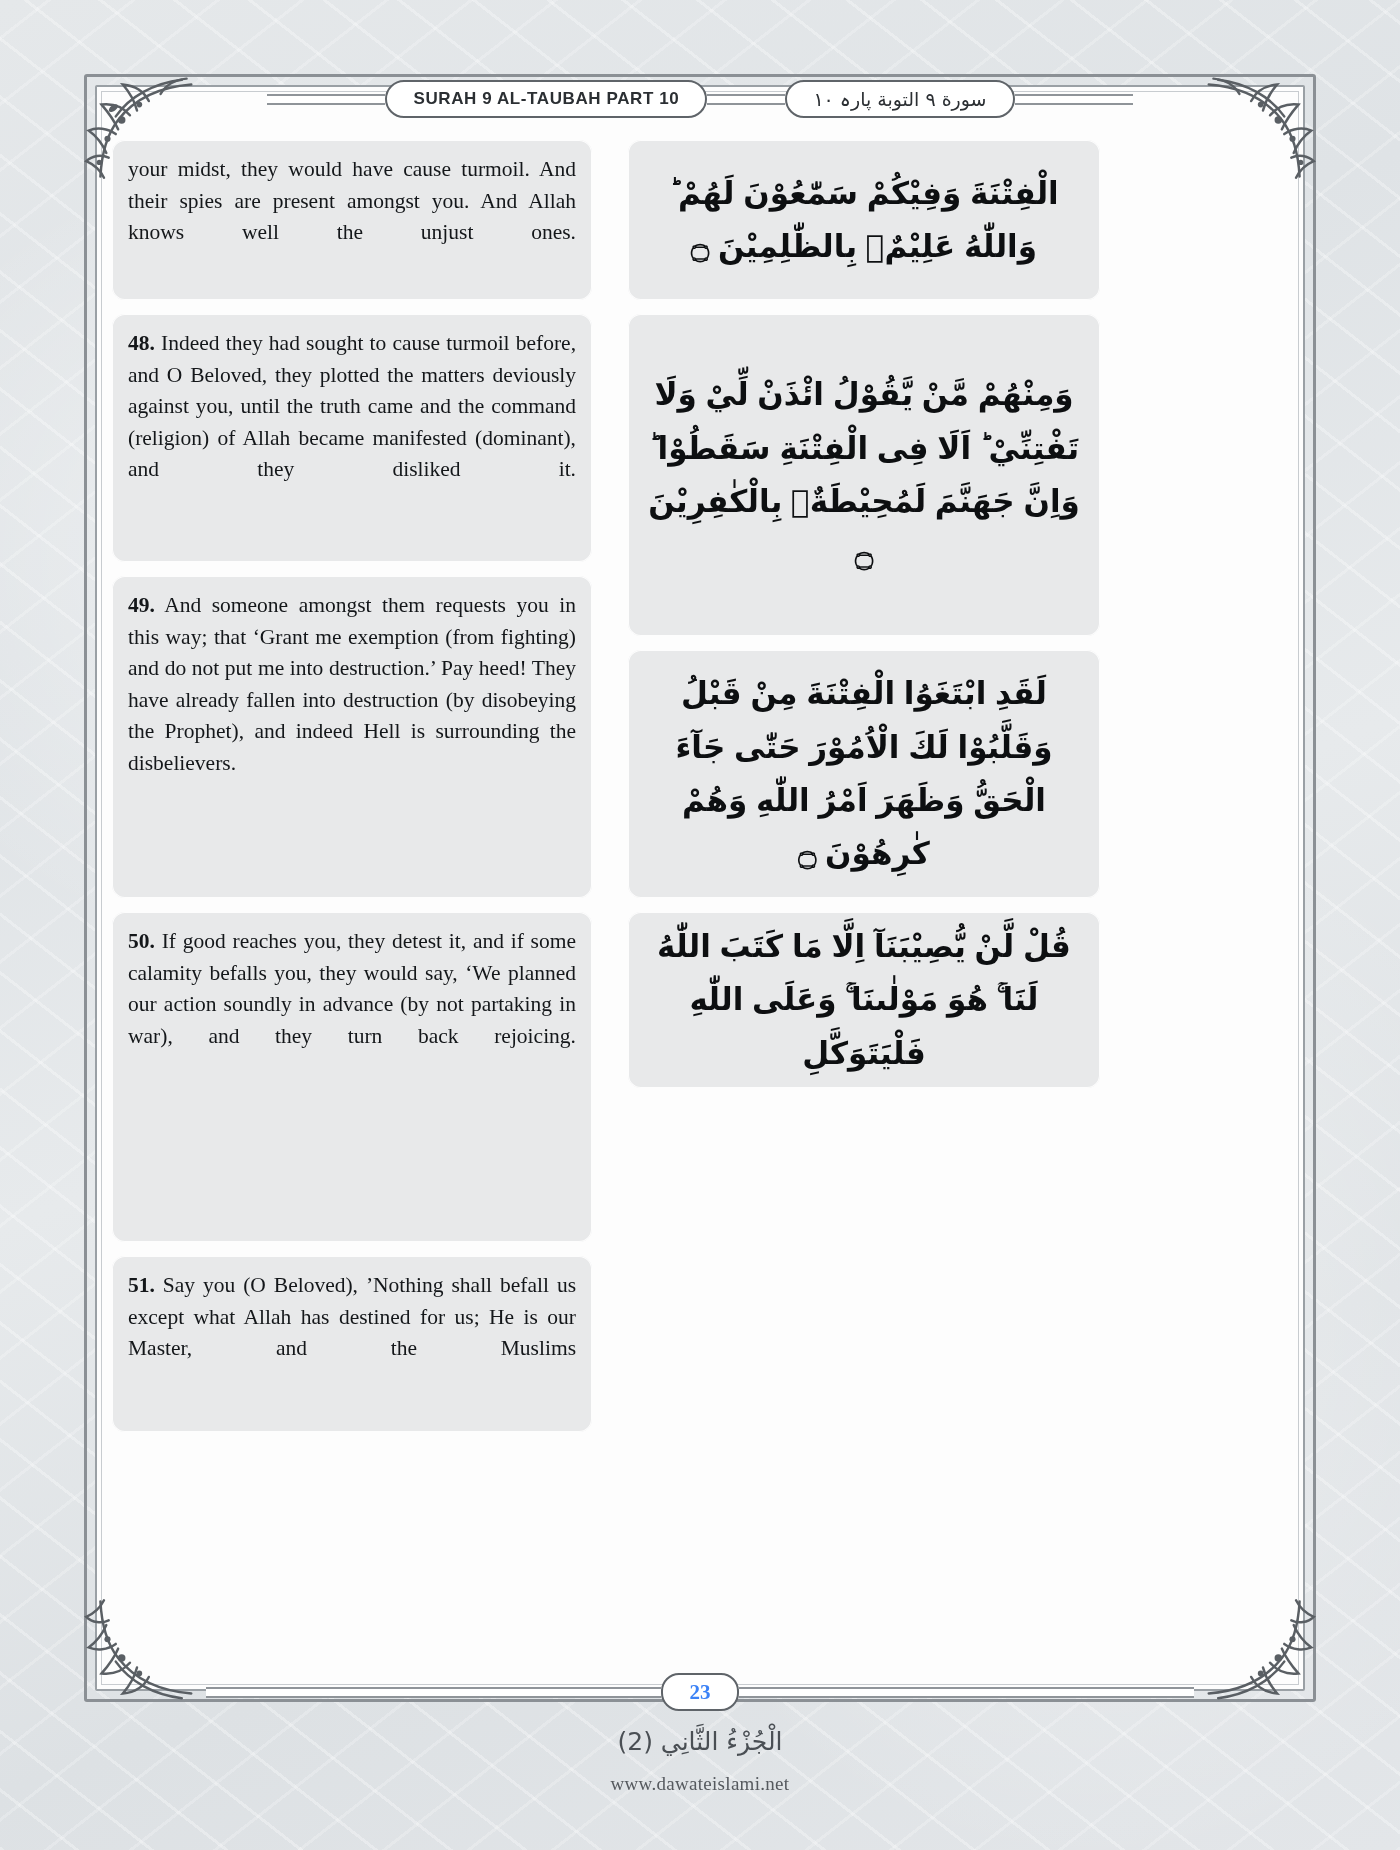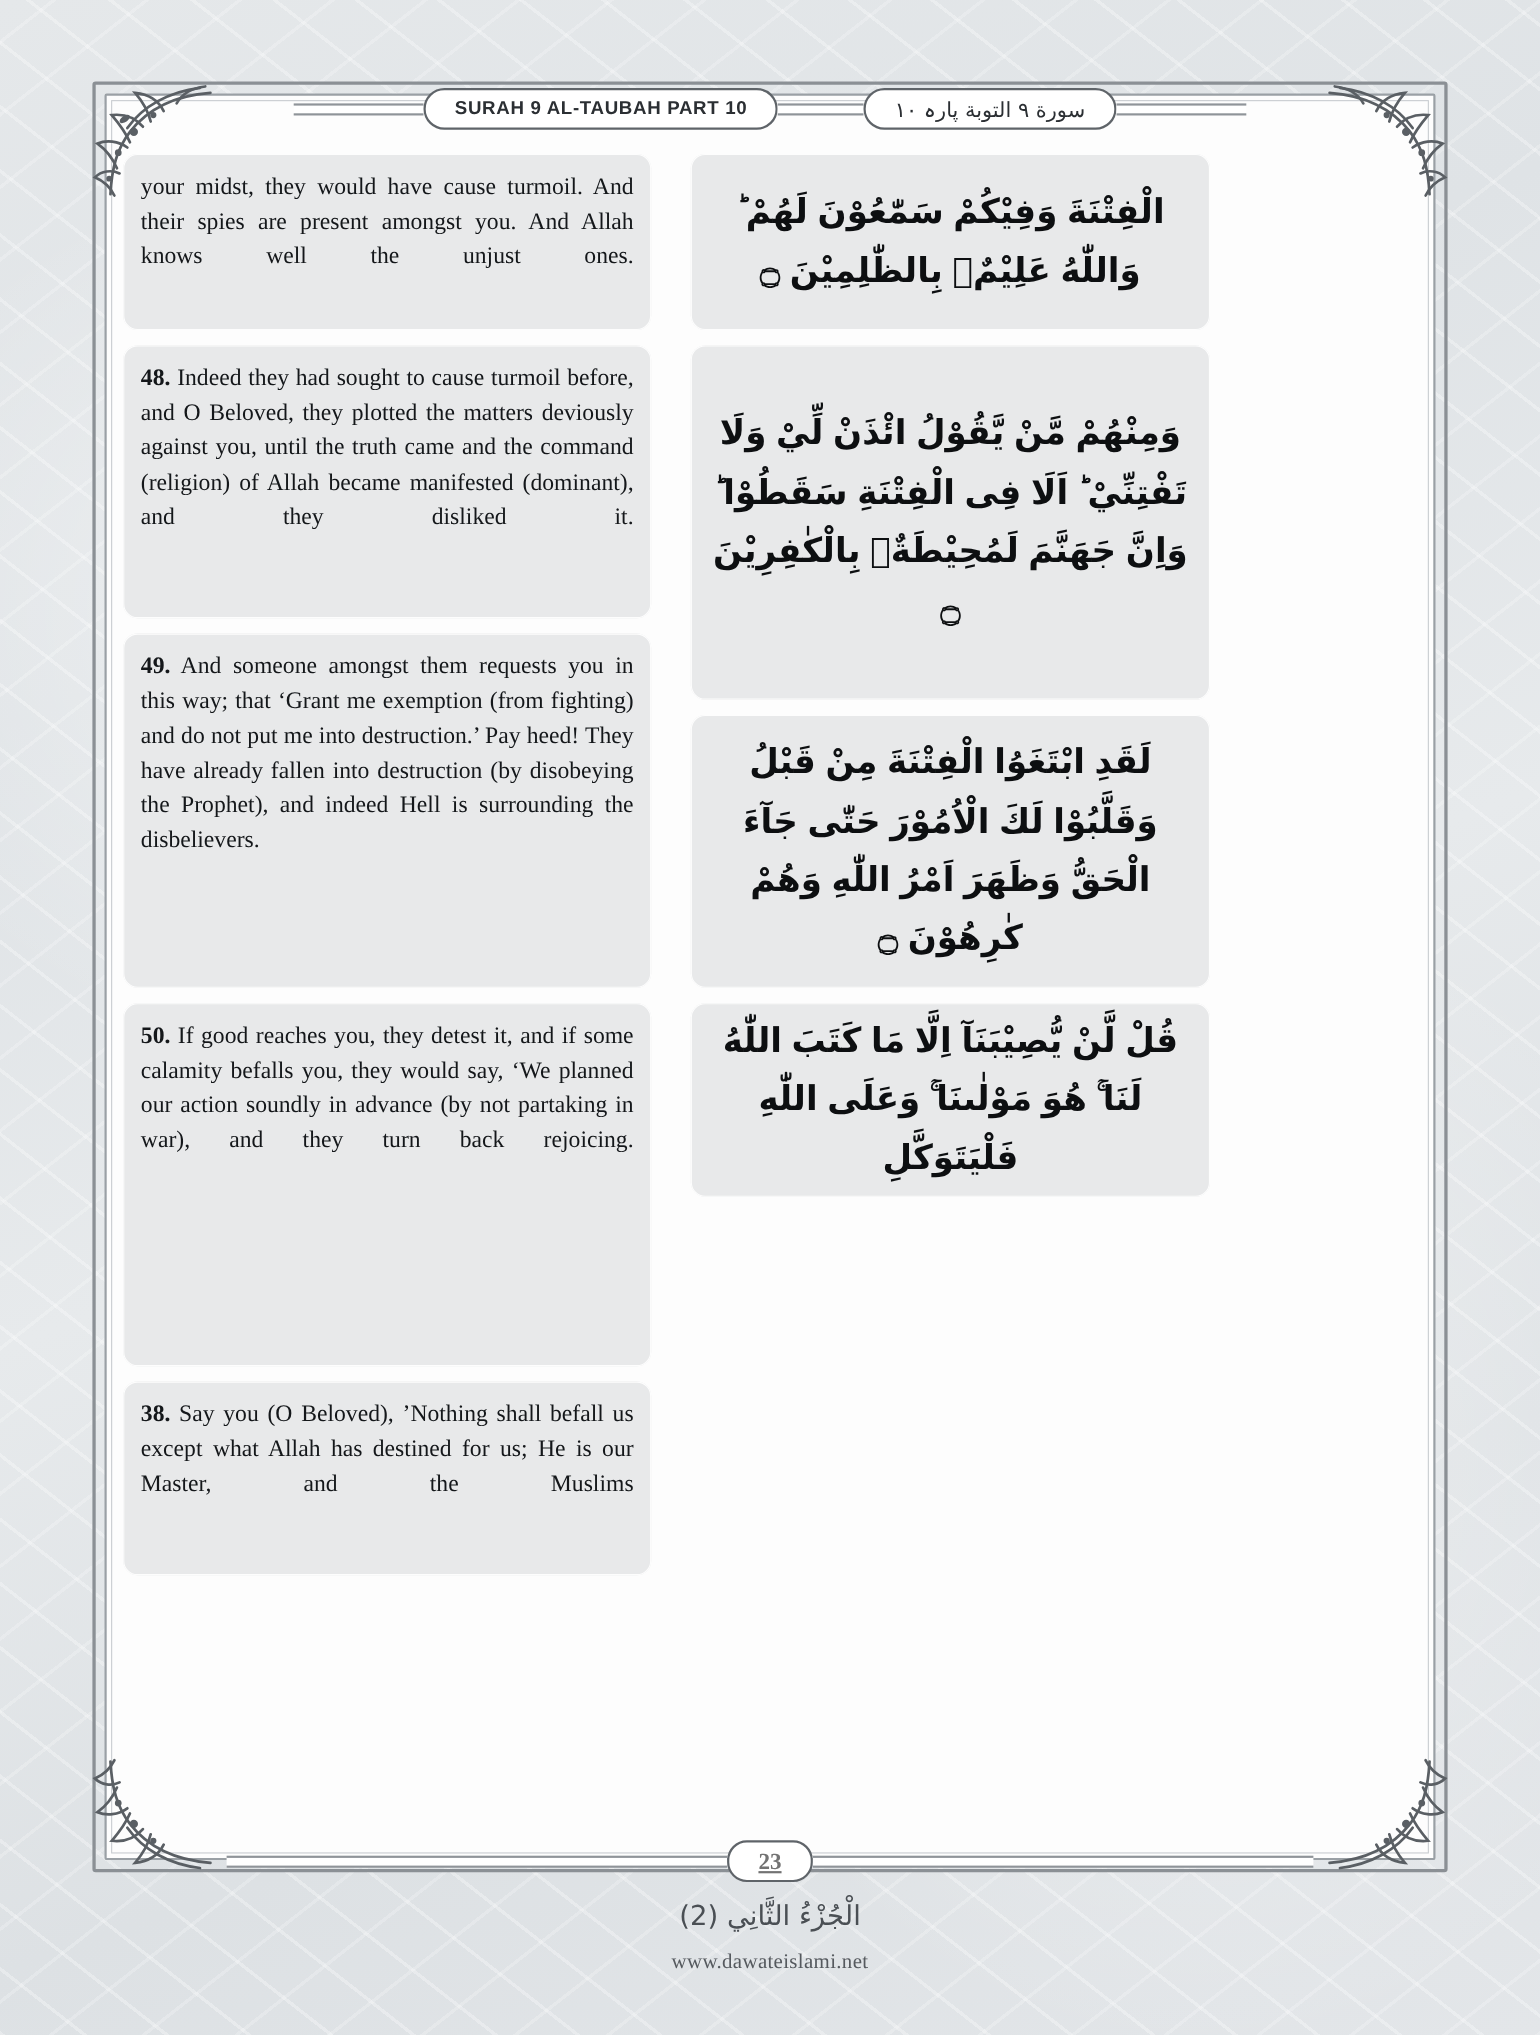--- a/index.html
+++ b/index.html
@@ -222,22 +222,21 @@
     border-radius: 18px;
     background: #ffffff;
     min-width: 74px;
     height: 34px;
     display: flex;
     align-items: center;
     justify-content: center;
     font-family: "Liberation Serif", serif;
     font-size: 21px;
     font-weight: bold;
-    color: #737373;
-    text-decoration: underline;
+    color: #3b82f6;
   }
   .juz {
     position: absolute;
     top: 62px;
     left: 0;
     right: 0;
     text-align: center;
     font-family: "DejaVu Sans", sans-serif;
     font-size: 25px;
     color: #4a4f54;
@@ -359,21 +358,21 @@
       <div class="panel en h2">
         <div class="en-text"><span class="vnum">48.</span> <span>Indeed they had sought to cause turmoil before, and O Beloved, they plotted the matters deviously against you, until the truth came and the command (religion) of Allah became manifested (dominant), and they disliked it.</span></div>
       </div>
       <div class="panel en h3">
         <div class="en-text"><span class="vnum">49.</span> <span>And someone amongst them requests you in this way; that ‘Grant me exemption (from fighting) and do not put me into destruction.’ Pay heed! They have already fallen into destruction (by disobeying the Prophet), and indeed Hell is surrounding the disbelievers.</span></div>
       </div>
       <div class="panel en h4">
         <div class="en-text"><span class="vnum">50.</span> <span>If good reaches you, they detest it, and if some calamity befalls you, they would say, ‘We planned our action soundly in advance (by not partaking in war), and they turn back rejoicing.</span></div>
       </div>
       <div class="panel en h5">
-        <div class="en-text"><span class="vnum">38.</span> <span>Say you (O Beloved), ’Nothing shall befall us except what Allah has destined for us; He is our Master, and the Muslims</span></div>
+        <div class="en-text"><span class="vnum">51.</span> <span>Say you (O Beloved), ’Nothing shall befall us except what Allah has destined for us; He is our Master, and the Muslims</span></div>
       </div>
     </div>
 
     <div class="col col-ar">
       <div class="panel ar h1">
         <div class="ar-text">الْفِتْنَةَ وَفِيْكُمْ سَمّٰعُوْنَ لَهُمْ ؕ وَاللّٰهُ عَلِيْمٌۢ بِالظّٰلِمِيْنَ ۝</div>
       </div>
       <div class="panel ar h3">
         <div class="ar-text">وَمِنْهُمْ مَّنْ يَّقُوْلُ ائْذَنْ لِّيْ وَلَا تَفْتِنِّيْ ؕ اَلَا فِى الْفِتْنَةِ سَقَطُوْا ؕ وَاِنَّ جَهَنَّمَ لَمُحِيْطَةٌۢ بِالْكٰفِرِيْنَ ۝</div>
       </div>

